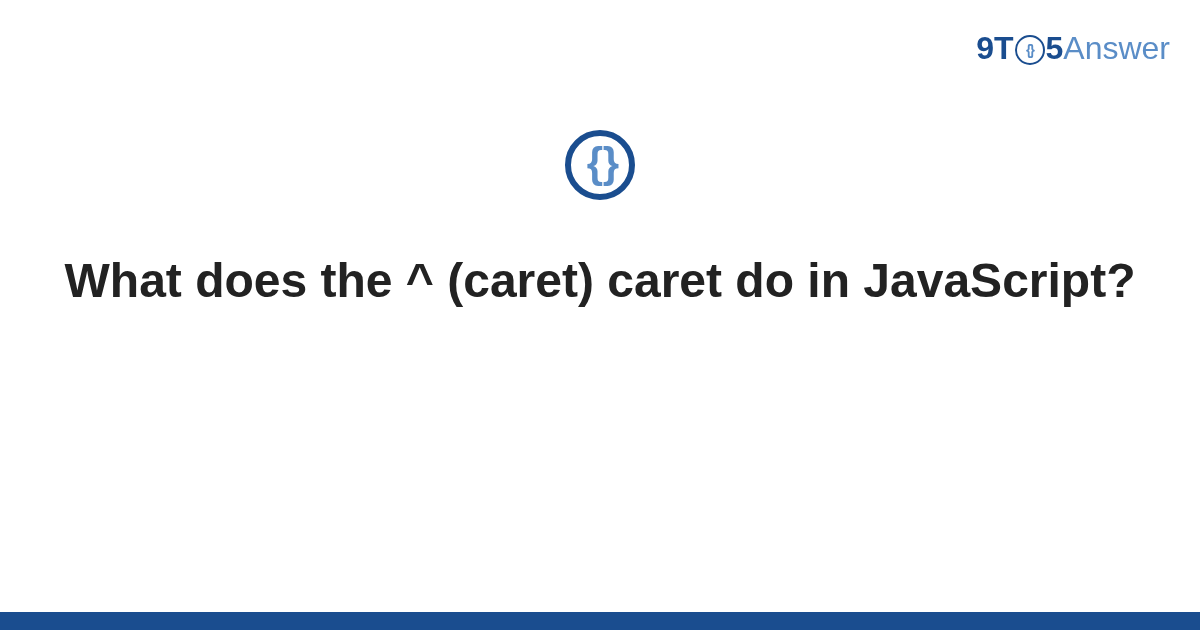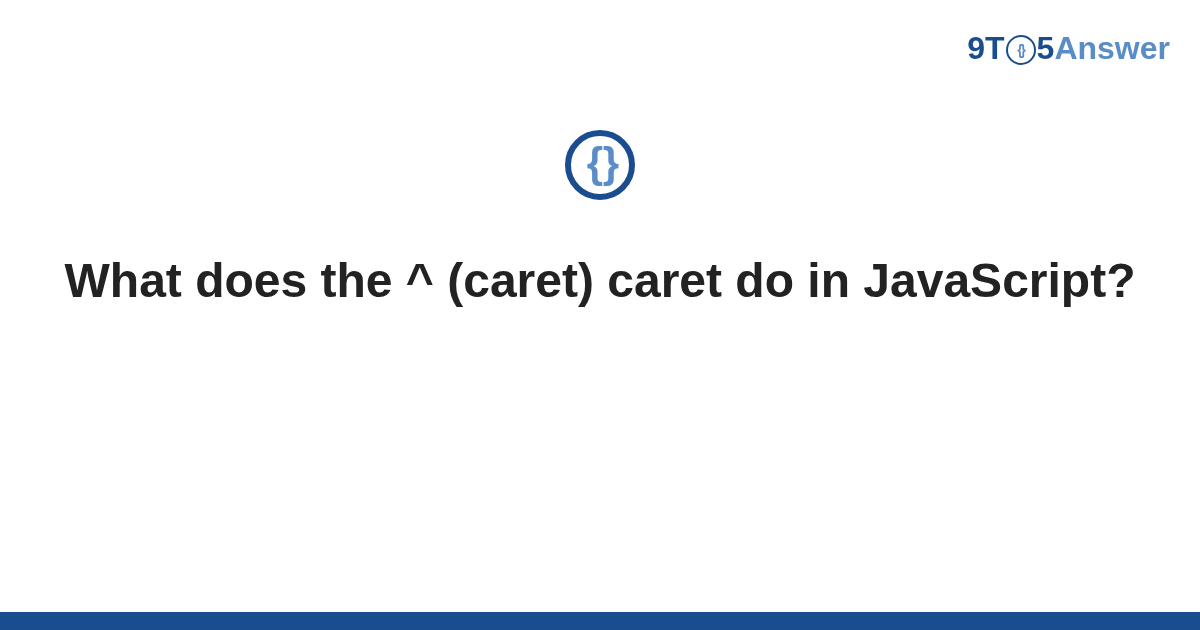--- a/index.html
+++ b/index.html
@@ -46,21 +46,21 @@
       color: #5a8dc7;
       font-weight: 700;
       letter-spacing: -2px;
     }
     .logo-5 {
       color: #1a4d8f;
       font-weight: 600;
     }
     .logo-answer {
       color: #5a8dc7;
-      font-weight: 700;
+      font-weight: 400;
     }
     .center-icon {
       position: absolute;
       top: 130px;
       left: 50%;
       transform: translateX(-50%);
       width: 70px;
       height: 70px;
       border: 6px solid #1a4d8f;
       border-radius: 50%;

